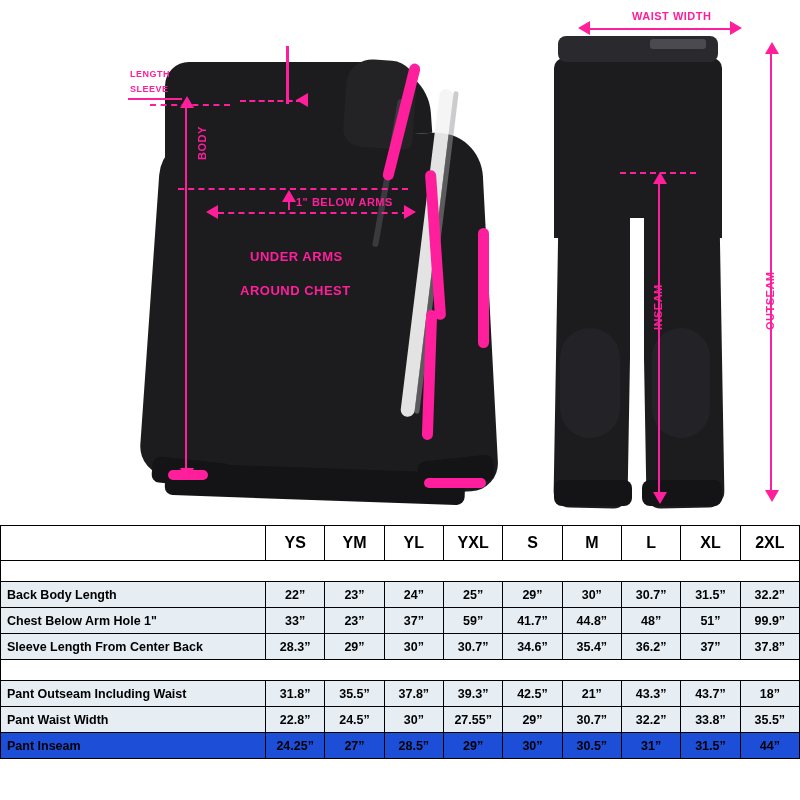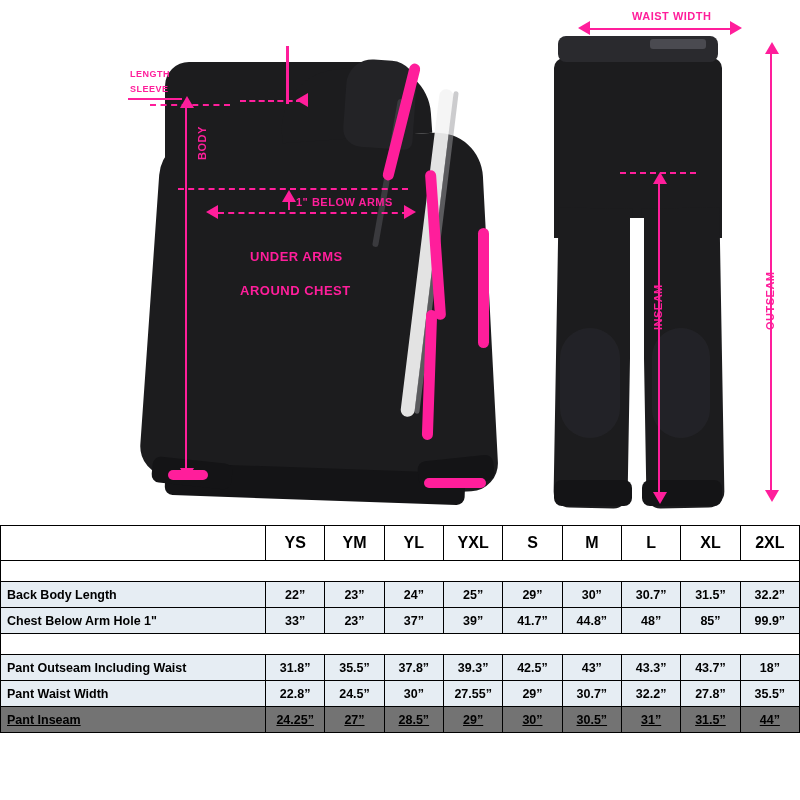--- a/index.html
+++ b/index.html
@@ -72,21 +72,21 @@
   .mgtext.big{font-size:13px;}
 
   
   .tablewrap{position:absolute;left:0;top:525px;width:800px;height:275px;background:#fff;}
   table{border-collapse:collapse;width:800px;table-layout:fixed;
      font-family:"Liberation Sans", sans-serif;}
   th,td{border:1px solid #000;height:25px;padding:0 4px;font-size:12.5px;font-weight:bold;color:#000;text-align:center;}
   th.label,td.label{text-align:left;padding-left:6px;}
   col.c0{width:265px;}
   .row-alt td, .row-alt th{background:#e6edf3;}
-  .row-plain td{background:#737373;text-decoration:underline;}
+  .row-plain td{background:#1d4ed8;}
   tr.head th{height:34px;font-size:16px;background:#ffffff;}
   tr.spacer td{height:20px;background:#ffffff;border-left:1px solid #000;border-right:1px solid #000;}
 </style>
 </head>
 <body>
 
 <div class="page">
 
   <div class="illo">
 
@@ -211,56 +211,68 @@
           <td>30.7”</td>
           <td>31.5”</td>
           <td>32.2”</td>
         </tr>
 
         <tr class="row-alt">
           <td class="label">Chest Below Arm Hole 1"</td>
           <td>33”</td>
           <td>23”</td>
           <td>37”</td>
-          <td>39”</td>
+          <td>59”</td>
           <td>41.7”</td>
           <td>44.8”</td>
           <td>48”</td>
-          <td>85”</td>
+          <td>51”</td>
           <td>99.9”</td>
         </tr>
 
+        <tr class="row-alt">
+          <td class="label">Sleeve Length From Center Back</td>
+          <td>28.3”</td>
+          <td>29”</td>
+          <td>30”</td>
+          <td>30.7”</td>
+          <td>34.6”</td>
+          <td>35.4”</td>
+          <td>36.2”</td>
+          <td>37”</td>
+          <td>37.8”</td>
+        </tr>
 
         <tr class="spacer">
           <td colspan="10"></td>
         </tr>
 
         <tr class="row-alt">
           <td class="label">Pant Outseam Including Waist</td>
           <td>31.8”</td>
           <td>35.5”</td>
           <td>37.8”</td>
           <td>39.3”</td>
           <td>42.5”</td>
-          <td>43”</td>
+          <td>21”</td>
           <td>43.3”</td>
           <td>43.7”</td>
           <td>18”</td>
         </tr>
 
         <tr class="row-alt">
           <td class="label">Pant Waist Width</td>
           <td>22.8”</td>
           <td>24.5”</td>
           <td>30”</td>
           <td>27.55”</td>
           <td>29”</td>
           <td>30.7”</td>
           <td>32.2”</td>
-          <td>27.8”</td>
+          <td>33.8”</td>
           <td>35.5”</td>
         </tr>
 
         <tr class="row-plain">
           <td class="label">Pant Inseam</td>
           <td>24.25”</td>
           <td>27”</td>
           <td>28.5”</td>
           <td>29”</td>
           <td>30”</td>

